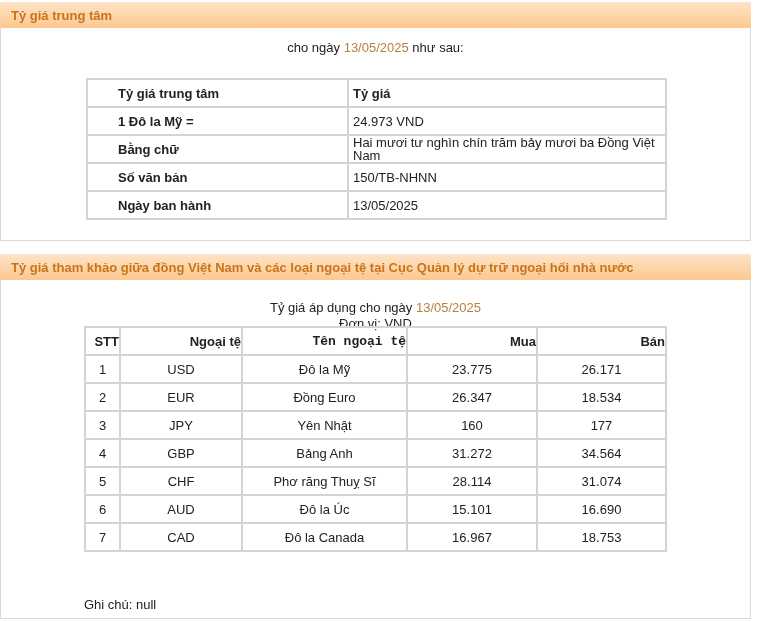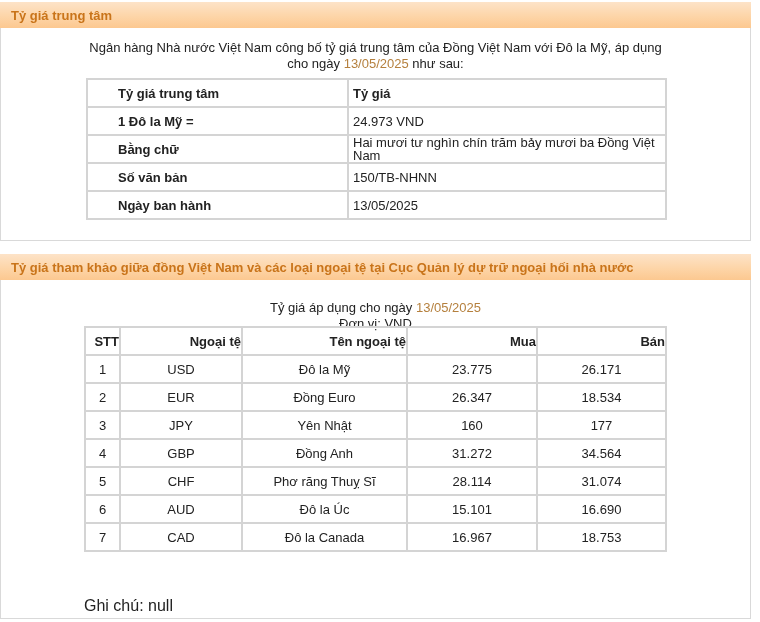--- a/index.html
+++ b/index.html
@@ -95,39 +95,38 @@
       height: 26px;
       font-weight: bold;
       text-align: right;
     }
     #ref-table td {
       height: 26px;
       text-align: center;
     }
     .w-stt { width: 33px; }
     .w-code { width: 120px; }
-    .w-name { width: 163px; }
+    .w-name { width: 163px; font-family: Liberation Mono, monospace; }
     .w-buy { width: 128px; margin-left: 34px; }
     .w-sell { width: 127px; }
 
     .note {
       position: absolute;
       left: 83px;
       top: 317px;
-      font-size: 16px;
+      font-size: 13px;
     }
   </style>
 </head>
 <body>
 
 <div class="panel" id="panel1">
   <div class="panel-header">Tỷ giá trung tâm</div>
   <div class="panel-body">
     <div class="intro">
-      <div>Ngân hàng Nhà nước Việt Nam công bố tỷ giá trung tâm của Đồng Việt Nam với Đô la Mỹ, áp dụng</div>
       <div>
         <span>cho ngày</span>
         <span class="highlight">13/05/2025</span>
         <span>như sau:</span>
       </div>
     </div>
     <table id="central-table">
       <tbody>
           <tr>
         <td class="c1">Tỷ giá trung tâm</td>
@@ -190,21 +189,21 @@
       <tr>
         <td>3</td>
         <td>JPY</td>
         <td>Yên Nhật</td>
         <td>160</td>
         <td>177</td>
       </tr>
       <tr>
         <td>4</td>
         <td>GBP</td>
-        <td>Đồng Anh</td>
+        <td>Bảng Anh</td>
         <td>31.272</td>
         <td>34.564</td>
       </tr>
       <tr>
         <td>5</td>
         <td>CHF</td>
         <td>Phơ răng Thuỵ Sĩ</td>
         <td>28.114</td>
         <td>31.074</td>
       </tr>

